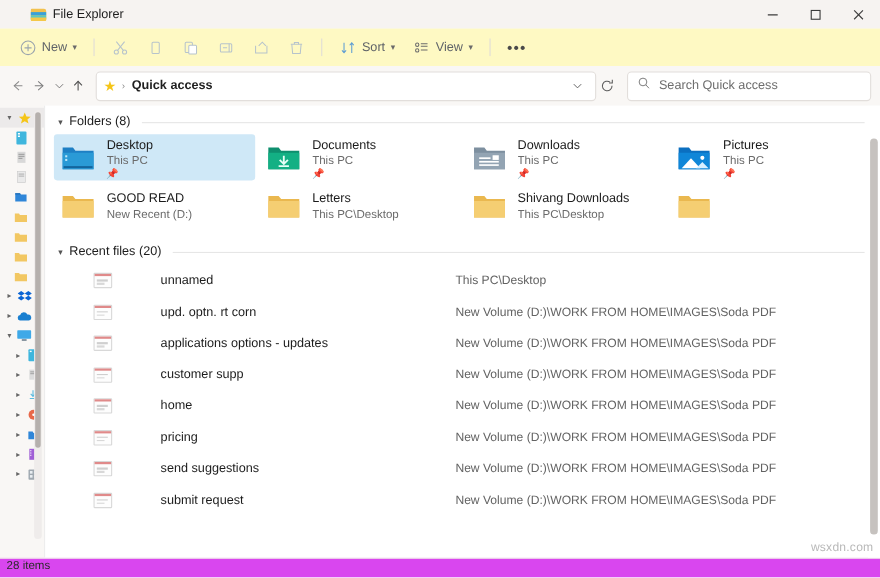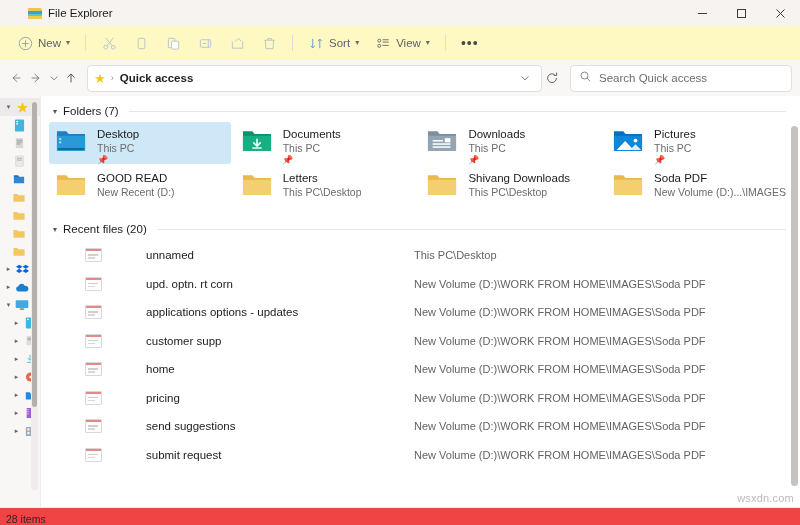--- a/index.html
+++ b/index.html
@@ -102,22 +102,22 @@
 
   
   .group-hdr { display:flex; align-items:center; gap:6px; padding: 9px 14px 0 12px; }
   .gh-chev { font-size:8px; color:#555; }
   .gh-txt { font-size:11.5px; color:#1c1c1c; white-space:nowrap; }
   .gh-rule { flex:1; height:1px; background:#e6e6e6; margin-left:4px; }
 
   
   .folder-grid { display:grid; grid-template-columns: repeat(4, 1fr); padding: 4px 6px 0 6px; }
   .folder-cell {
-    display:flex; align-items:flex-start; gap:10px;
-    height:42px; padding:4px 6px; border-radius:3px; margin: 1px 2px;
+    display:flex; align-items:center; gap:10px;
+    height:42px; padding:20px 6px; border-radius:3px; margin: 1px 2px;
   }
   .folder-cell.sel { background:#cfe8f7; }
   .fc-icon { width:32px; height:28px; flex:0 0 32px; display:flex; align-items:center; justify-content:center; }
   .fc-icon svg { display:block; }
   .fc-text { display:flex; flex-direction:column; min-width:0; padding-top:1px; }
   .fc-name { font-size:11.5px; color:#1b1b1b; line-height:14px; white-space:nowrap; overflow:hidden; text-overflow:ellipsis; }
   .fc-sub  { font-size:10.5px; color:#6b6b6b; line-height:14px; white-space:nowrap; overflow:hidden; text-overflow:ellipsis; }
   .fc-pin  { font-size:9px; color:#8c8c8c; line-height:10px; margin-top:0px; }
 
   
@@ -130,22 +130,22 @@
   .rf-ic .ln2 { position:absolute; left:3px; right:7px; top:9px; height:1.5px; background:#d8d8d8; }
   .rf-name { font-size:11.5px; color:#1c1c1c; width:300px; white-space:nowrap; overflow:hidden; text-overflow:ellipsis;padding-left:32px; }
   .rf-path { font-size:11px; color:#636363; white-space:nowrap; }
 
   
   .c-scroll { position:absolute; right:0; top:0; width:11px; height:100%; background:#ffffff; }
   .c-thumb { position:absolute; left:2px; top:30px; width:7px; height:360px; background:#c6c2bf; border-radius:4px; }
 
   
   .statusbar {
-    height:18px; flex:0 0 18px; background:#ef4444;
-    display:flex; align-items:flex-end; padding-left:6px;
+    height:18px; flex:0 0 18px; background:#d946ef;
+    display:flex; align-items:flex-start; padding-left:6px;
     border-top:1px solid #f0ece9;
   }
   .status-txt { font-size:10.5px; color:#2b2b2b; }
   .wm {
     position:absolute; right:6px; bottom:3px;
     font-size:11px; color:#b9b9b9; letter-spacing:.2px;
   }
 </style>
 </head>
 <body>
@@ -515,21 +515,21 @@
 
       <div class="sb-scroll">
         <div class="sb-thumb"></div>
       </div>
     </div>
 
     <div class="content">
 
       <div class="group-hdr">
         <span class="gh-chev">▾</span>
-        <span class="gh-txt">Folders (7)</span>
+        <span class="gh-txt">Folders (8)</span>
         <span class="gh-rule"></span>
       </div>
 
       <div class="folder-grid">
 
         <div class="folder-cell sel">
           <span class="fc-icon">
             <svg width="30" height="25" viewBox="0 0 32 26">
                 <path d="M1 3 L11 3 L13.4 6 L31 6 L31 24 L1 24 Z" fill="#1e7fc4"></path>
                 <path d="M1 8 L31 8 L31 24 L1 24 Z" fill="#2a9ad6"></path>
@@ -635,24 +635,20 @@
           </span>
         </div>
 
         <div class="folder-cell">
           <span class="fc-icon">
             <svg width="30" height="25" viewBox="0 0 32 26">
                 <path d="M1 3 L11 3 L13.4 6 L31 6 L31 24 L1 24 Z" fill="#eab84f"></path>
                 <path d="M1 8 L31 8 L31 24 L1 24 Z" fill="#f5ce72"></path>
               </svg>
           </span>
-          <span class="fc-text">
-            <span class="fc-name">Soda PDF</span>
-            <span class="fc-sub">New Volume (D:)...\IMAGES</span>
-          </span>
         </div>
       </div>
 
       <div class="group-hdr" style="padding-top:14px;">
         <span class="gh-chev">▾</span>
         <span class="gh-txt">Recent files (20)</span>
         <span class="gh-rule"></span>
       </div>
 
       <div class="recent-list">

